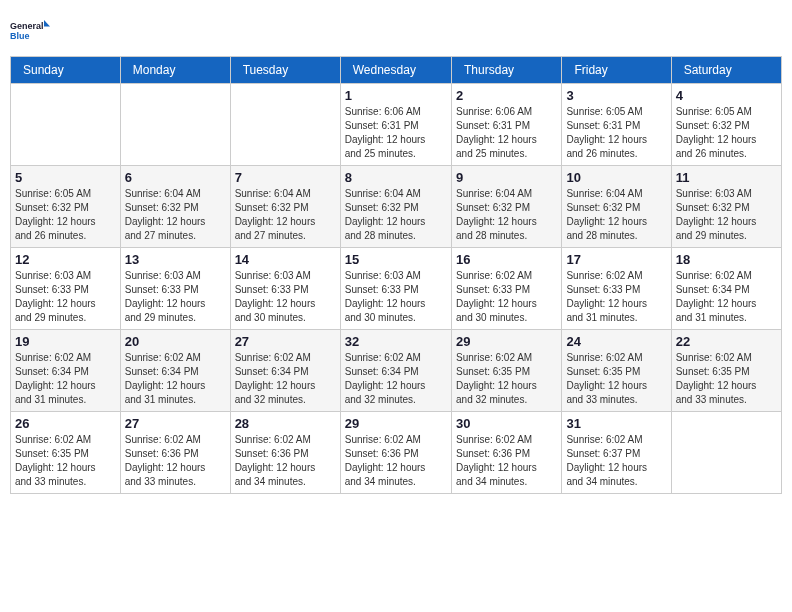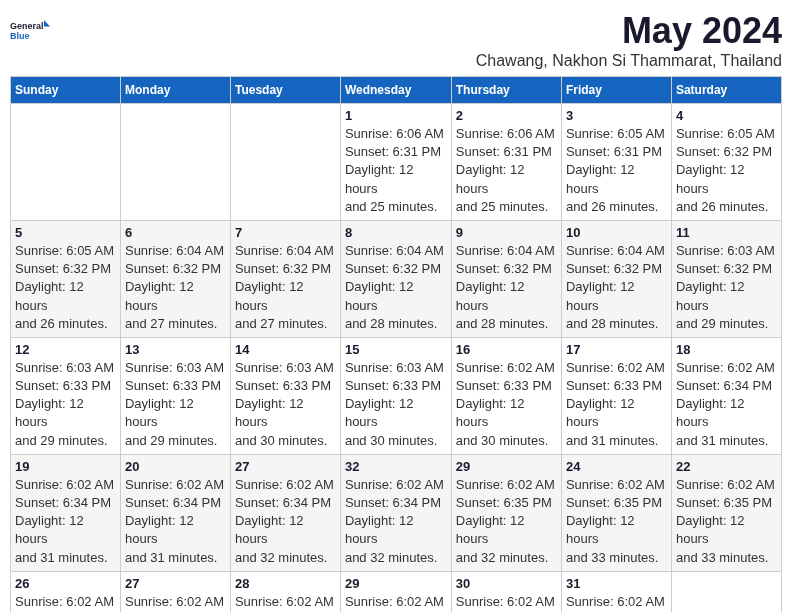--- a/index.html
+++ b/index.html
@@ -8,20 +8,21 @@
       background: #fff;
       width: 792px;
       min-height: 612px;
       padding: 10px;
     }
     .header {
       display: flex;
       justify-content: space-between;
       align-items: flex-start;
       margin-bottom: 6px;
+      text-decoration: underline;
     }
     .logo {
       display: flex;
       align-items: center;
       gap: 4px;
     }
     .title-block {
       text-align: right;
     }
     .month-title {
@@ -34,42 +35,42 @@
       color: #333;
     }
     .calendar {
       width: 100%;
       border-collapse: collapse;
       font-size: 11px;
     }
     .calendar th {
       background: #1565C0;
       color: #fff;
-      padding: 6px 4px;
+      padding: 6px 12px;
       text-align: left;
       font-size: 12px;
-      font-weight: bold;
+      font-weight: normal;
       border: 1px solid #ccc;
     }
     .calendar td {
       border: 1px solid #ccc;
       vertical-align: top;
       padding: 4px;
       width: 113px;
       min-height: 80px;
     }
     .day-num {
       font-size: 13px;
       font-weight: bold;
       color: #1a1a2e;
       display: block;
       margin-bottom: 2px;
     }
     .day-info {
-      font-size: 13px;
+      font-size: 10px;
       color: #333;
       line-height: 1.4;
     }
     .empty-cell {
       background: #f9f9f9;
     }
     tr:nth-child(odd) td { background: #fff; }
     tr:nth-child(even) td { background: #f5f5f5; }
     .calendar thead tr th { background: #1565C0; }
   </style>
@@ -77,24 +78,20 @@
 <body>
 
 <div class="header">
   <div class="logo">
   <svg width="40" height="40" viewBox="0 0 80 50">
     <text x="0" y="22" font-size="18" font-weight="bold" fill="#1a1a2e" font-family="Arial">General</text>
     <text x="0" y="42" font-size="18" font-weight="bold" fill="#1565C0" font-family="Arial">Blue</text>
     <polygon points="68,5 80,18 68,18" fill="#1565C0"></polygon>
   </svg>
 </div>
-  <div class="title-block">
-    <div class="month-title">May 2024</div>
-    <div class="location-title">Chawang, Nakhon Si Thammarat, Thailand</div>
-  </div>
 </div>
 
 <table class="calendar">
   <thead>
     <tr>
     <th>Sunday</th>
         <th>Monday</th>
         <th>Tuesday</th>
         <th>Wednesday</th>
         <th>Thursday</th>

